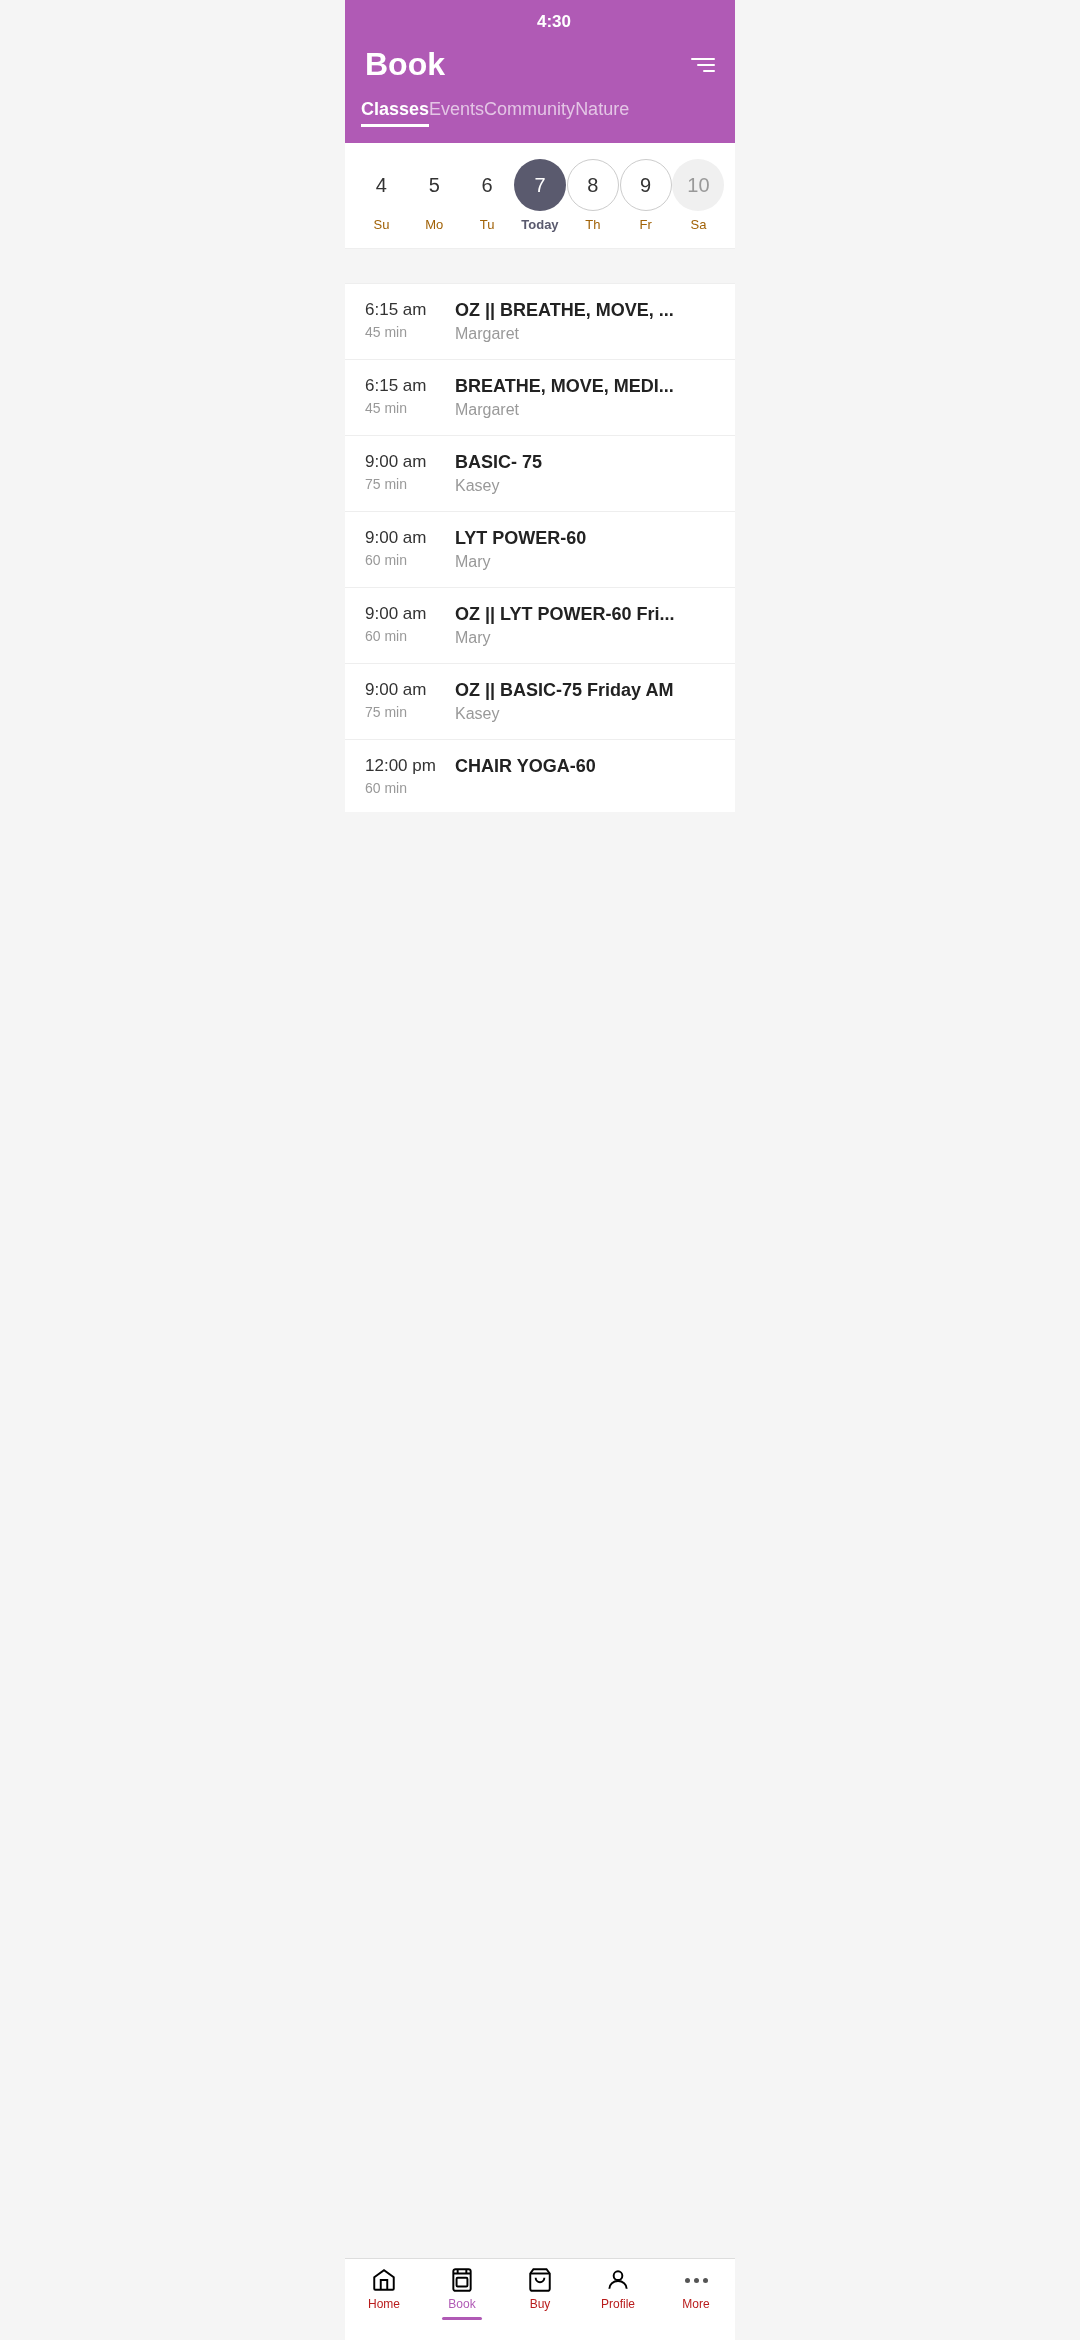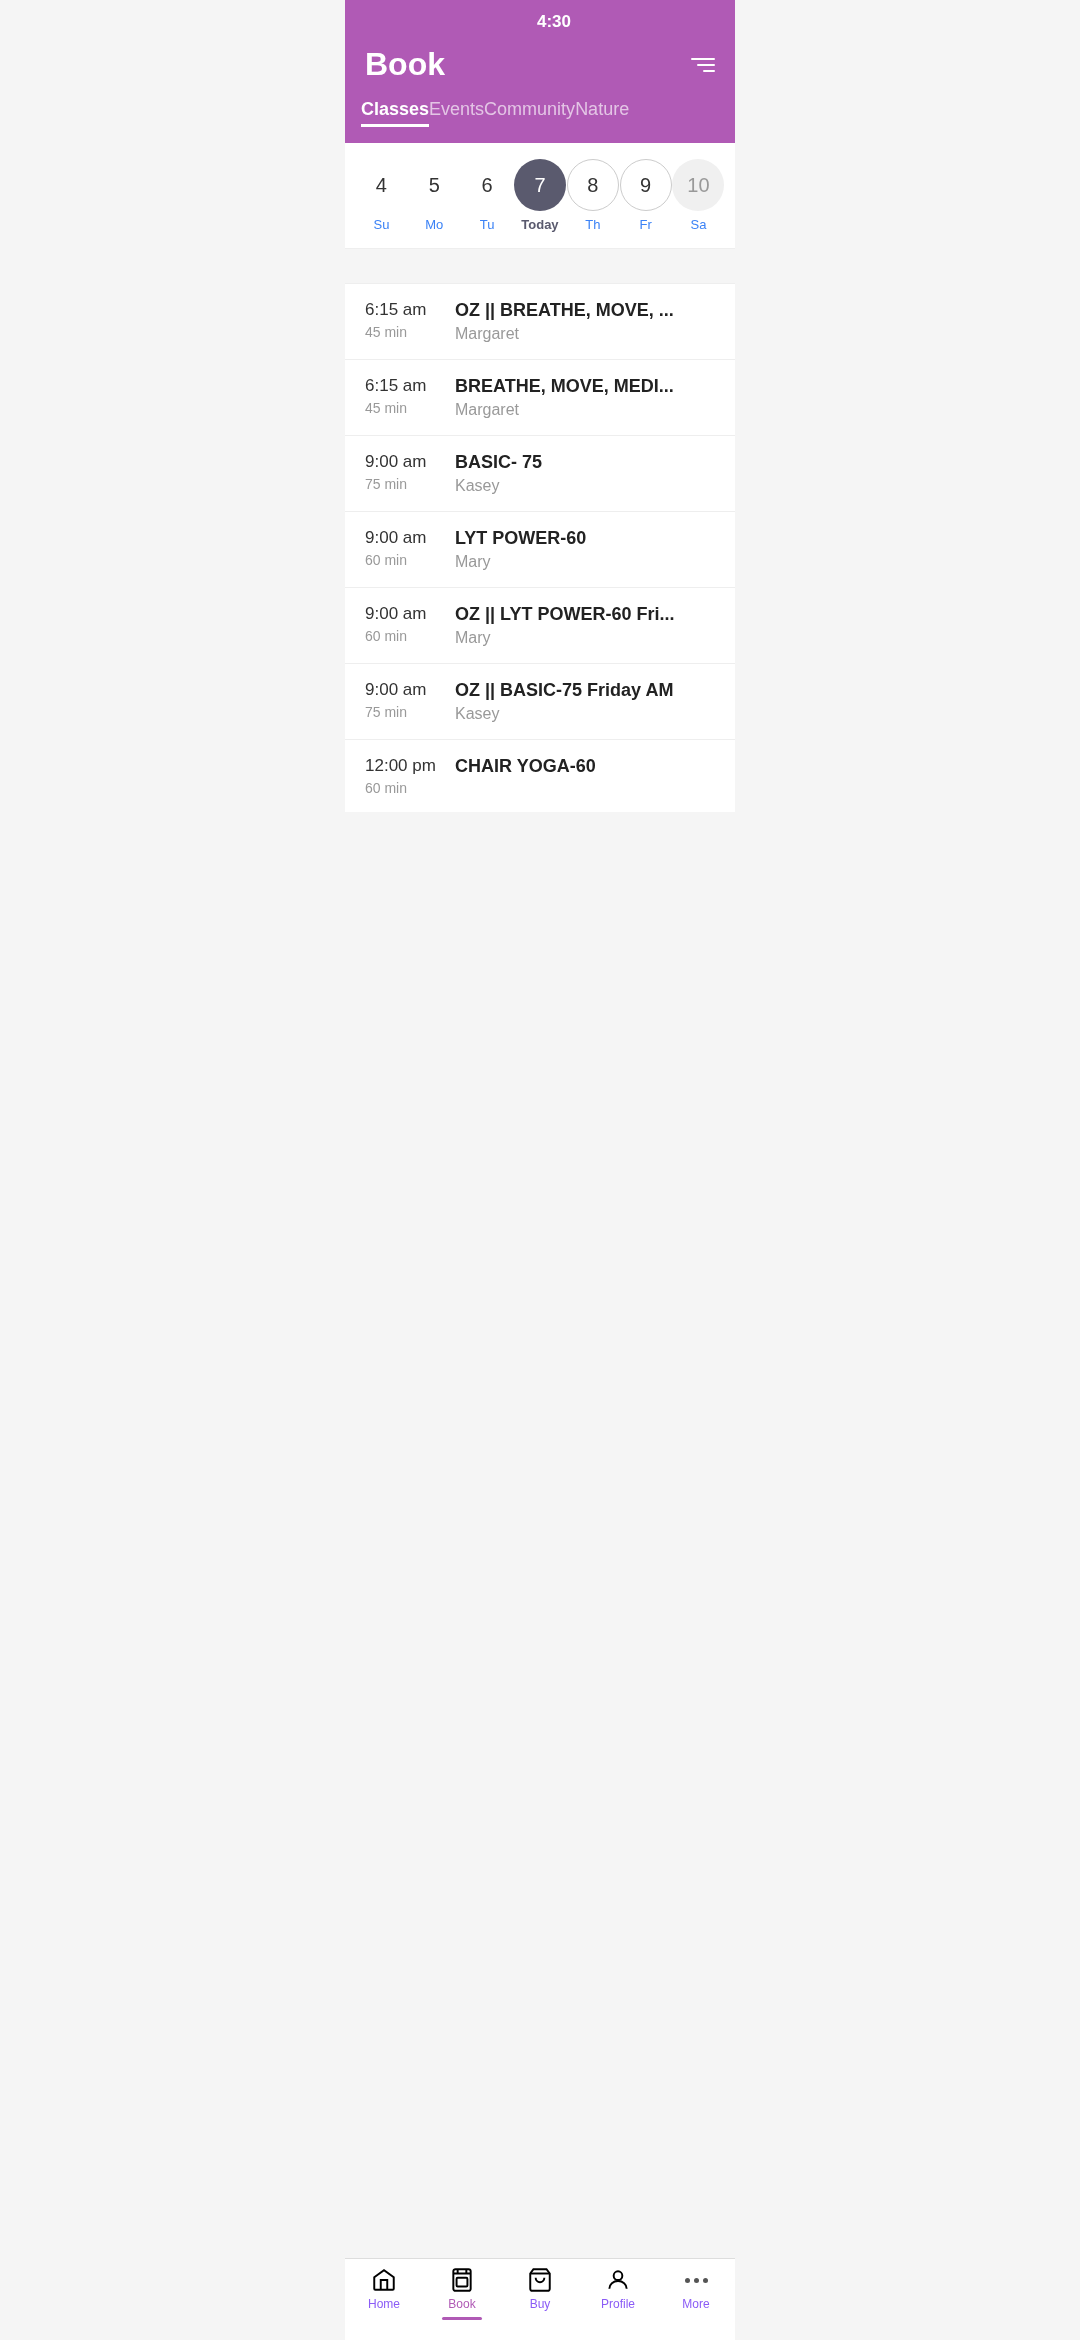--- a/index.html
+++ b/index.html
@@ -116,21 +116,21 @@
       border: 1.5px solid #ccc;
     }
 
     .date-circle.light {
       background: #f0f0f0;
       color: #999;
     }
 
     .date-label {
       font-size: 13px;
-      color: #3b82f6;
+      color: #a16207;
     }
 
     .date-label.today-label {
       color: #5a5a6e;
       font-weight: 600;
     }
 
     .schedule-date-header {
       padding: 20px 20px 10px;
       font-size: 24px;
@@ -202,21 +202,21 @@
       display: flex;
       flex-direction: column;
       align-items: center;
       gap: 4px;
       cursor: pointer;
       min-width: 60px;
     }
 
     .bottom-nav-label {
       font-size: 12px;
-      color: #8b5cf6;
+      color: #b91c1c;
     }
 
     .bottom-nav-item.active .bottom-nav-label {
       color: #b05ab5;
     }
 
     .book-underline {
       width: 40px;
       height: 3px;
       background: #b05ab5;

